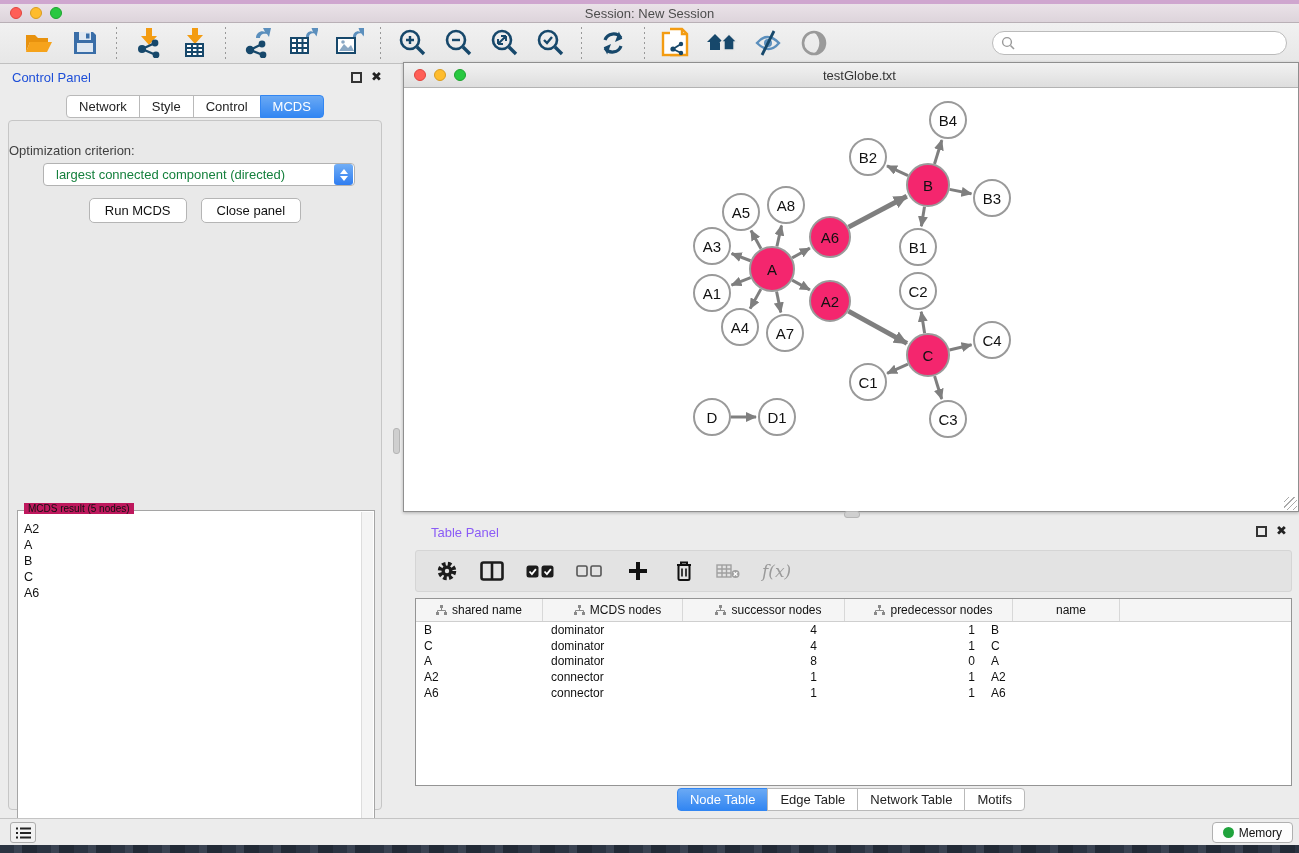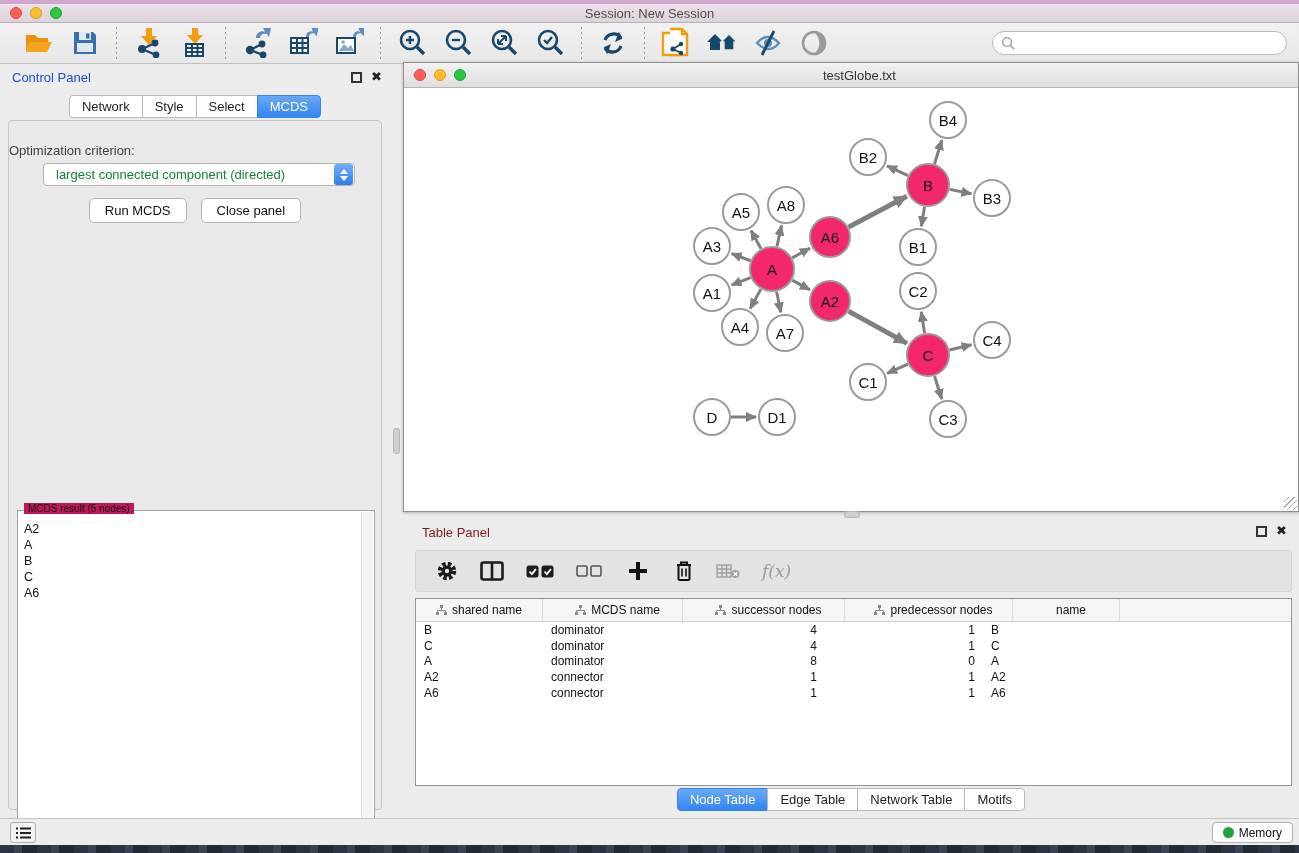--- a/index.html
+++ b/index.html
@@ -88,21 +88,21 @@
     display:flex; align-items:center; justify-content:center; }
   #net-titlebar .title { font-size:13px; color:#333;margin-left:17px; }
   #net-canvas { position:absolute; left:0; top:25px; right:0; bottom:0; background:#fff; overflow:hidden; }
   #net-resize-grip { position:absolute; right:1px; bottom:1px; width:13px; height:13px;
     background:repeating-linear-gradient(135deg, transparent 0 3px, #aaa 3px 4px); cursor:nwse-resize; }
   .graph-label { font-size:15px; fill:#111; }
 
   
   #table-panel { left:403px; top:519px; width:896px; height:299px; background:#ececec; }
   #tp-header { position:absolute; left:0; top:5px; width:100%; height:18px; }
-  #tp-header .tp-title { position:absolute; left:19px; top:1px; font-size:13px; color:#7f1d1d; }
+  #tp-header .tp-title { position:absolute; left:28px; top:1px; font-size:13px; color:#8b5cf6; }
   #tp-toolbar { position:absolute; left:12px; top:31px; width:877px; height:42px;
     background:#e3e3e3; border:1px solid #d5d5d5; border-radius:3px;
     display:flex; align-items:center; gap:22px; padding-left:18px; }
   .tp-btn { display:flex; align-items:center; justify-content:flex-end; cursor:pointer; min-width:24px; height:30px; }
   #fx-label { font-family:"DejaVu Serif","Liberation Serif",serif; font-style:italic;
     font-size:17px; color:#9a9a9a; }
   #node-table { position:absolute; left:12px; top:79px; width:877px; height:188px;
     background:#fff; border:1px solid #949494; overflow:hidden; }
   #nt-header { display:flex; height:23px; border-bottom:1px solid #cfcfcf; background:#f5f5f5;gap:10px; }
   .nt-hcell { display:flex; align-items:center; justify-content:center; gap:5px;
@@ -304,21 +304,21 @@
 
 <div id="control-panel" class="abs">
   <div id="cp-header">
     <span class="cp-title">Control Panel</span>
     <span class="panel-float" style="right:28px;"></span>
     <span class="panel-close" style="right:8px;">✖</span>
   </div>
   <div id="cp-tabs">
       <div class="tab">Network</div>
       <div class="tab">Style</div>
-      <div class="tab">Select</div>
+      <div class="tab">Control</div>
       <div class="tab selected">MCDS</div>
     </div>
   <div id="cp-body">
     <div id="opt-label">Optimization criterion:</div>
     <div id="criterion-select">
       <span class="val">largest connected component (directed)</span>
       <span class="stepper">
           <span class="tri-up"></span>
           <span class="tri-down"></span>
         </span>
@@ -547,21 +547,21 @@
         </div>
         <div class="nt-hcell" style="width: 130px;">
           <svg width="11" height="11" viewBox="0 0 11 11">
             <g fill="#8a8a8a">
               <rect x="4" y="0" width="3" height="3"></rect>
               <rect x="0" y="7" width="3" height="3"></rect>
               <rect x="8" y="7" width="3" height="3"></rect>
               <path d="M5.5 3 v2.5 M1.5 7 v-1.5 h8 v1.5" fill="none" stroke="#8a8a8a" stroke-width="1"></path>
             </g>
           </svg>
-          <span>MCDS name</span>
+          <span>MCDS nodes</span>
         </div>
         <div class="nt-hcell" style="width: 152px;">
           <svg width="11" height="11" viewBox="0 0 11 11">
             <g fill="#8a8a8a">
               <rect x="4" y="0" width="3" height="3"></rect>
               <rect x="0" y="7" width="3" height="3"></rect>
               <rect x="8" y="7" width="3" height="3"></rect>
               <path d="M5.5 3 v2.5 M1.5 7 v-1.5 h8 v1.5" fill="none" stroke="#8a8a8a" stroke-width="1"></path>
             </g>
           </svg>

